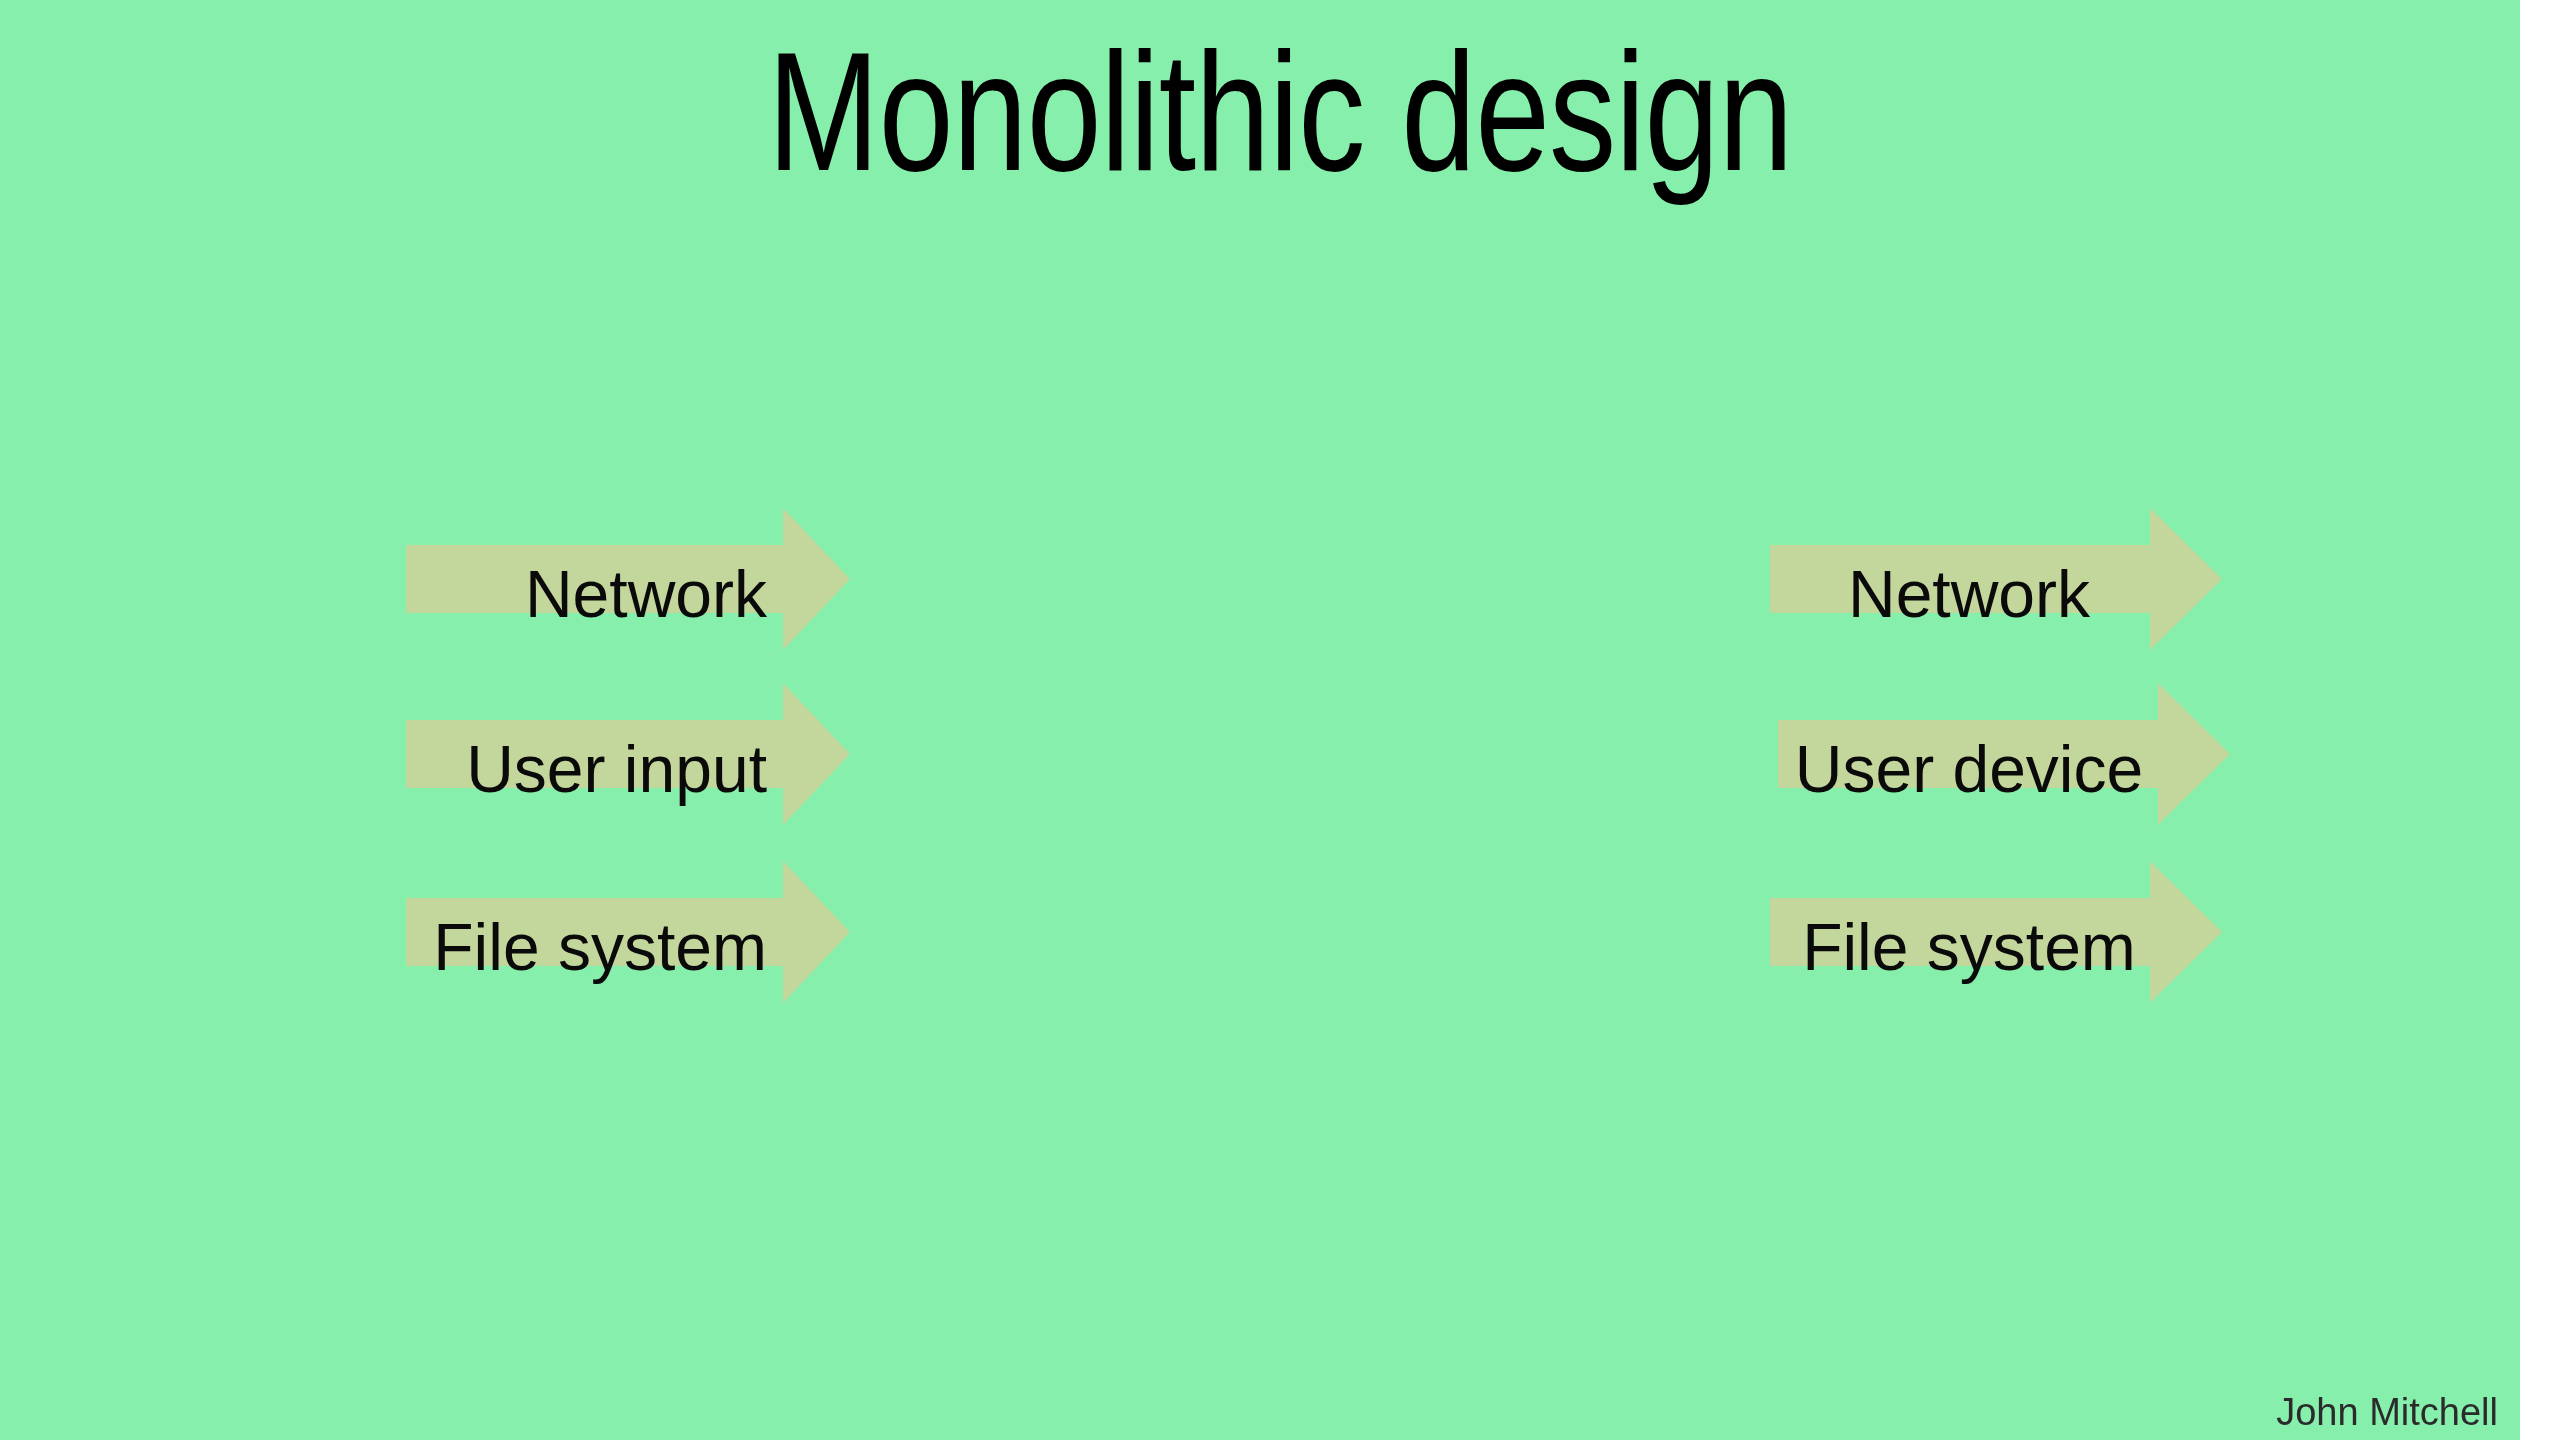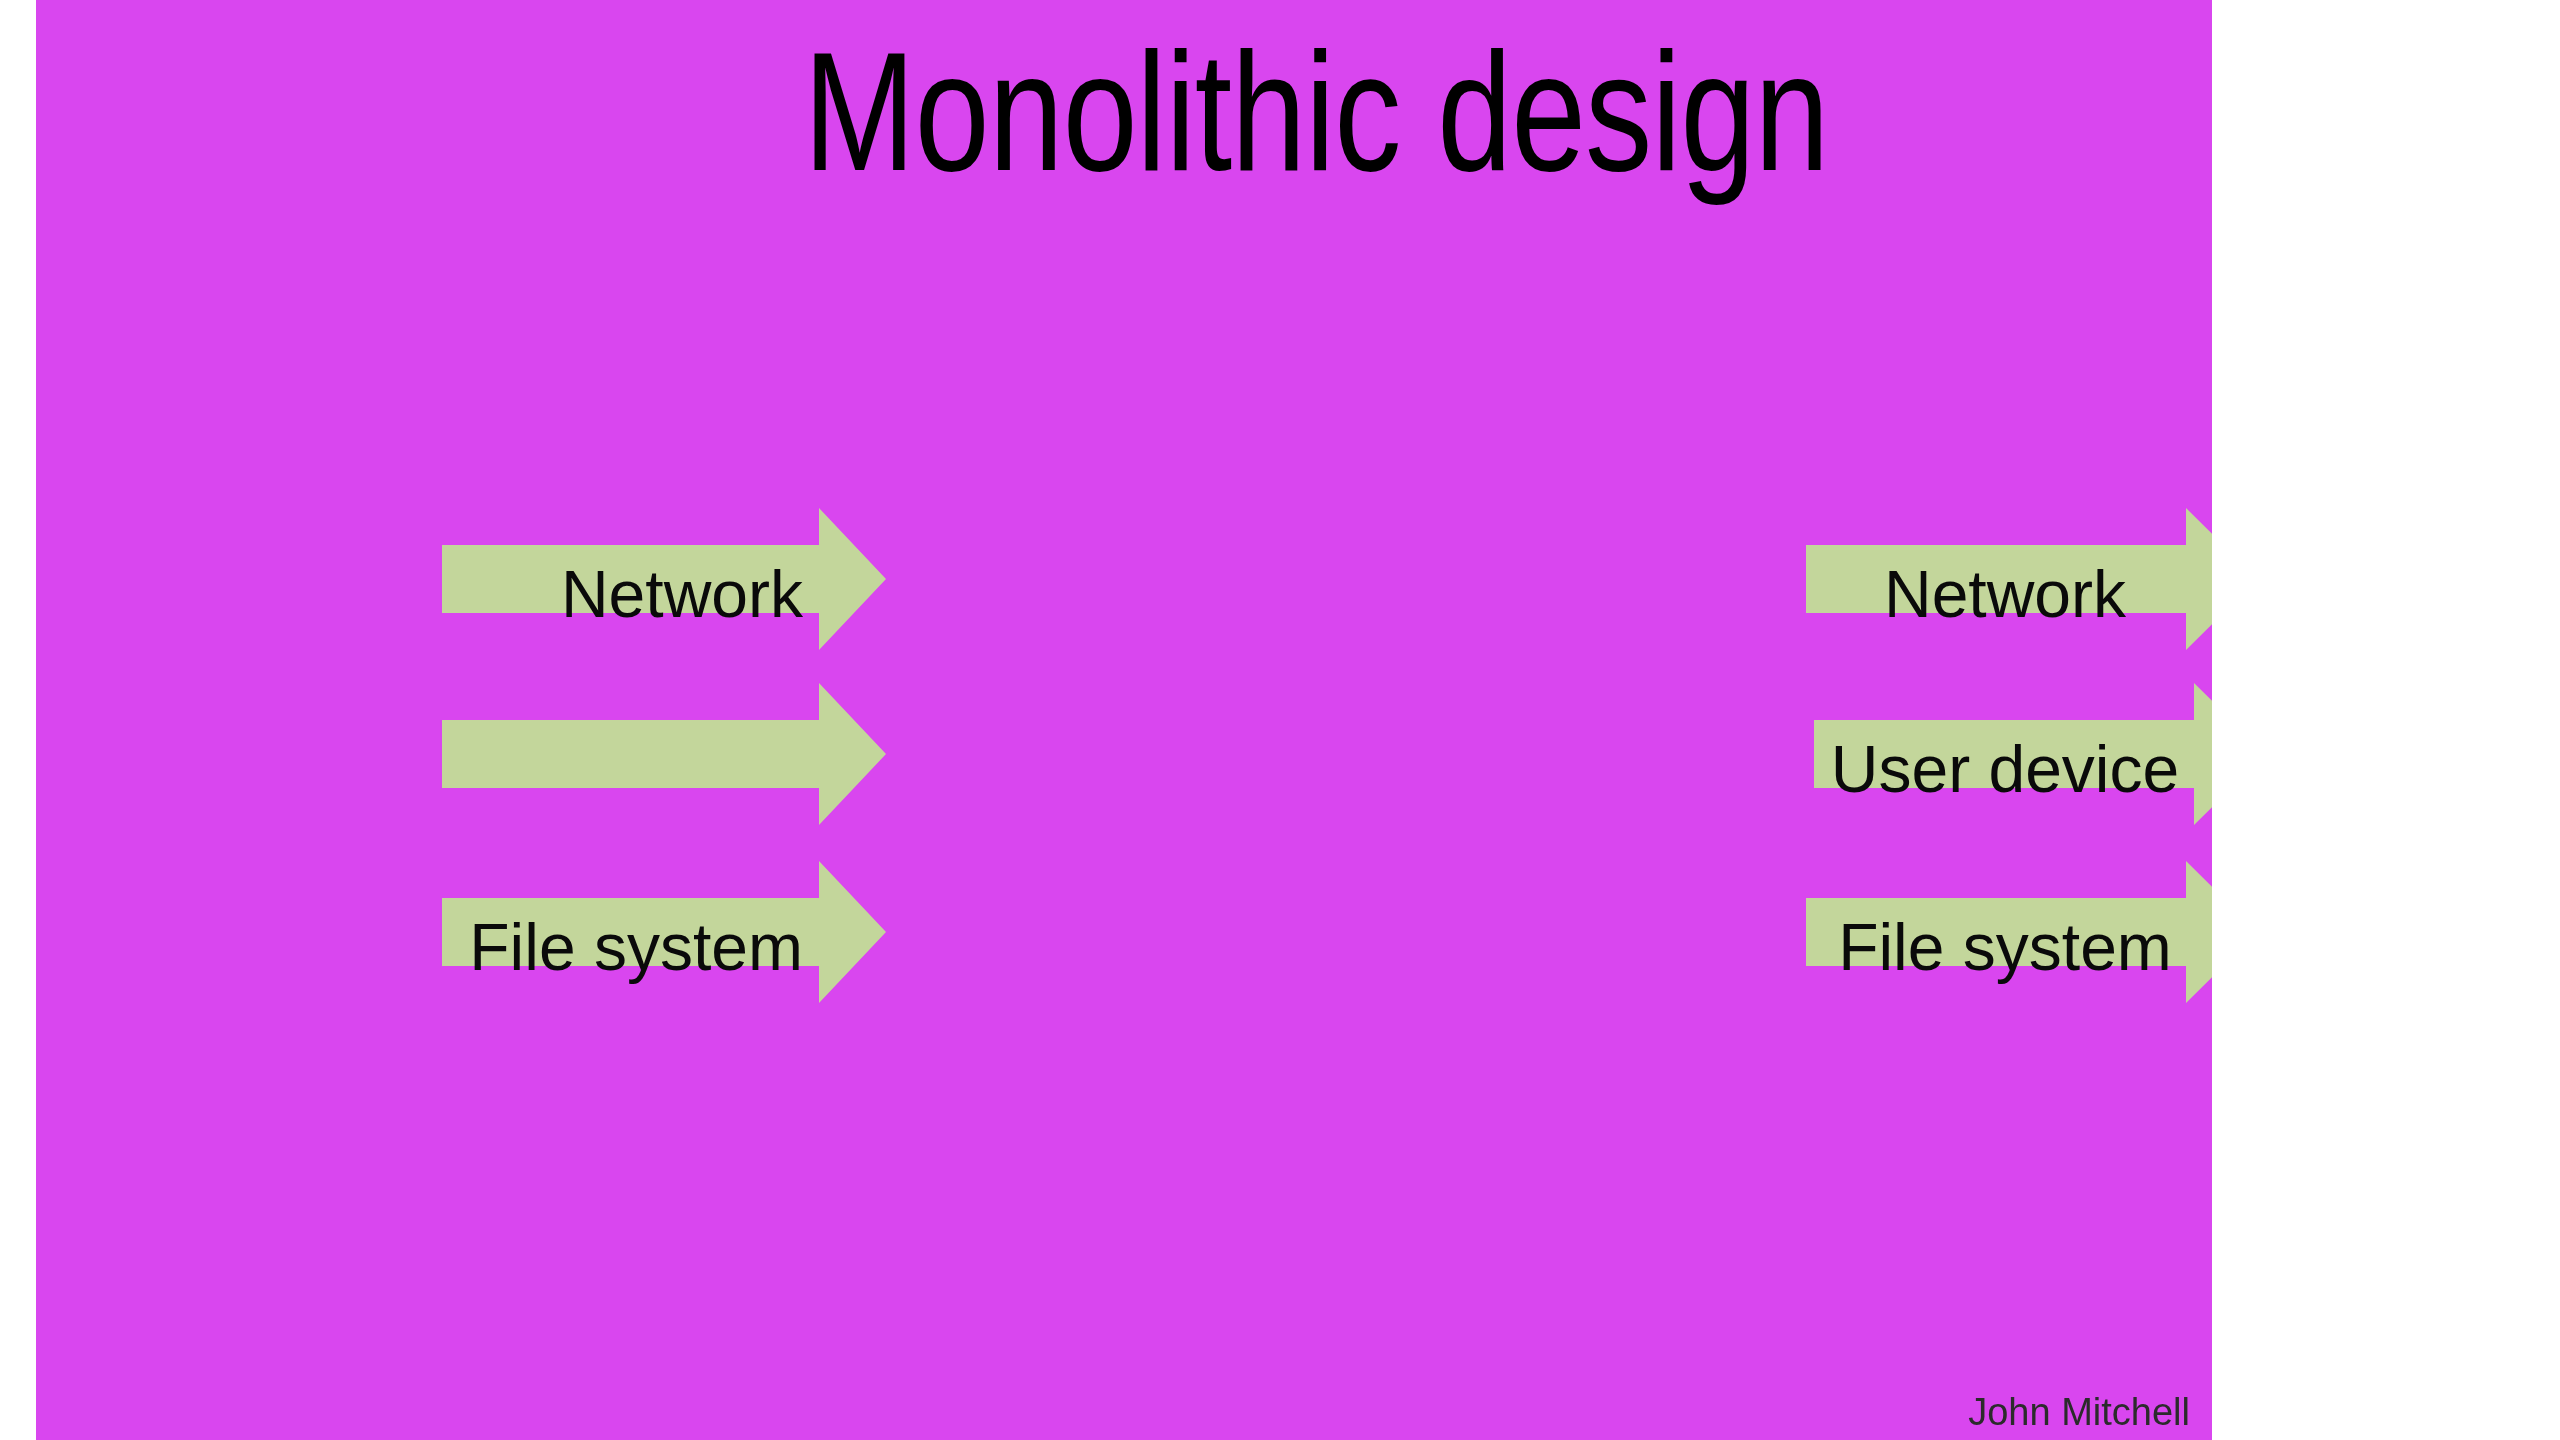--- a/index.html
+++ b/index.html
@@ -7,25 +7,24 @@
     margin: 0;
     padding: 0;
     background: #ffffff;
   }
   body {
     font-family: "DejaVu Sans", "Liberation Sans", sans-serif;
   }
 
   #slide {
     position: relative;
-    width: 2176px;
+    width: 2520px;
     height: 1440px;
-    background: #d946ef;
+    background: #86efac;
     overflow: hidden;
-    margin-left: 36px;
   }
 
   
   #slide-title {
     position: absolute;
     left: 0;
     top: 18px;
     width: 2560px;
     text-align: center;
     font-family: "Liberation Sans", "DejaVu Sans", sans-serif;
@@ -131,20 +130,21 @@
     <svg viewBox="0 0 444 142" preserveAspectRatio="none">
       <polygon points="0,37 377,37 377,0 444,71 377,142 377,105 0,105" fill="#c3d69b"></polygon>
     </svg>
     <span class="arrow-label">Network</span>
   </div>
 
   <div class="block-arrow arrow-left" style="left:406px; top:683px; width:444px; height:142px;">
     <svg viewBox="0 0 444 142" preserveAspectRatio="none">
       <polygon points="0,37 377,37 377,0 444,71 377,142 377,105 0,105" fill="#c3d69b"></polygon>
     </svg>
+    <span class="arrow-label">User input</span>
   </div>
 
   <div class="block-arrow arrow-left" style="left:406px; top:861px; width:444px; height:142px;">
     <svg viewBox="0 0 444 142" preserveAspectRatio="none">
       <polygon points="0,37 377,37 377,0 444,71 377,142 377,105 0,105" fill="#c3d69b"></polygon>
     </svg>
     <span class="arrow-label">File system</span>
   </div>
 
 

